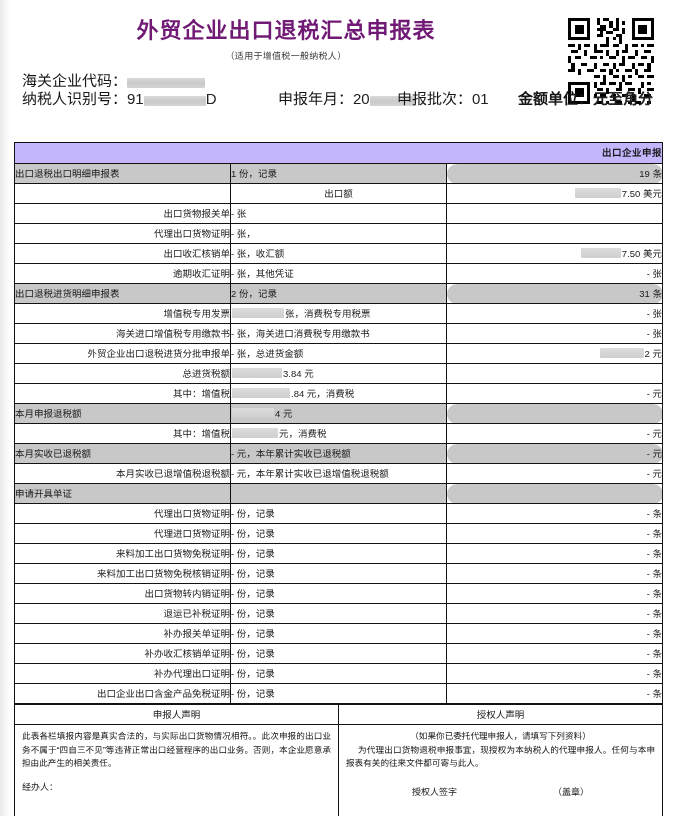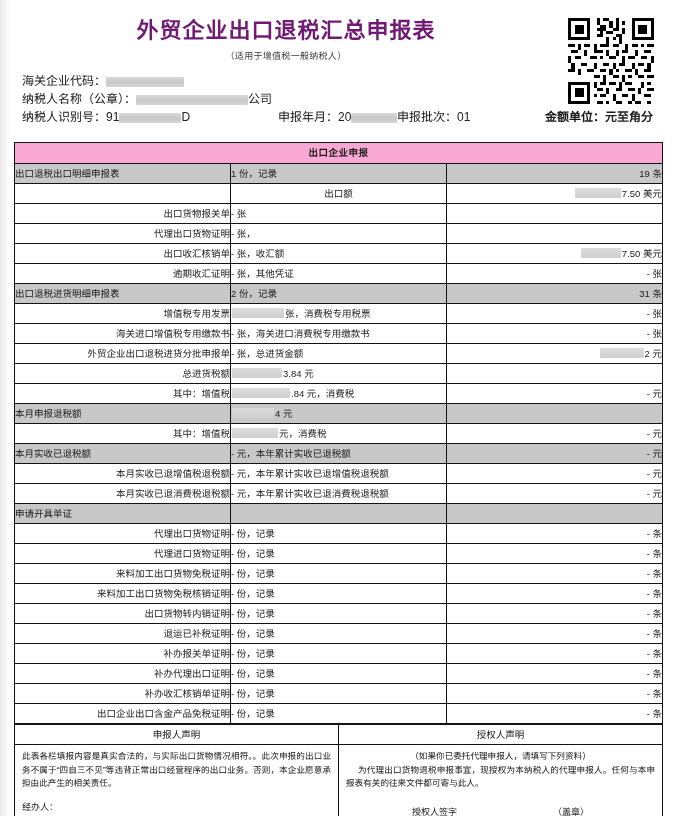--- a/index.html
+++ b/index.html
@@ -61,21 +61,21 @@
   }
   .qr svg { display: block; }
 
   .meta {
     position: absolute;
     left: 8px;
     top: 72px;
     right: 8px;
   }
   .meta-line {
-    font-size: 12px;
+    font-size: 15px;
     color: #202020;
     line-height: 18px;
     height: 18px;
     white-space: nowrap;
     position: relative;
   }
   .meta-line .lbl { color: #161616; }
   .redact {
     display: inline-block;
     vertical-align: -2px;
@@ -102,29 +102,29 @@
     border: 1px solid #121212;
     padding: 0;
     height: 19px;
     line-height: 19px;
     vertical-align: middle;
     overflow: hidden;
     white-space: nowrap;
   }
   td.c-label { width: 285px; padding-left: 6px; }
   td.c-mid   { width: 258px; padding-left: 8px; }
-  td.c-right { width: auto;  padding-right: 8px; text-align: right; }
+  td.c-right { width: auto;  padding-right: 8px; text-align: right; border-radius: 10px; }
 
   tr.band td {
     background: #c8c8c8;
     font-weight: normal;
   }
   tr.band-title td {
-    background: #f9a8d4;
-    text-align: center;
+    background: #c4b5fd;
+    text-align: right;
     font-weight: bold;
     height: 20px;
     line-height: 20px;
     letter-spacing: 0.5px;
   }
   .ind1 { padding-left: 22px !important; text-align: right; }
   .mid-center { text-align: center; padding-left: 0 !important; }
 
   
   .blur-val {
@@ -317,23 +317,20 @@
             <rect x="26" y="27" width="1" height="1"></rect>
         </g>
       </svg>
     </div>
 
     <div class="meta">
       <div class="meta-line">
         <span class="lbl">海关企业代码：</span><span class="redact" style="width:78px"></span>
       </div>
       <div class="meta-line">
-        <span class="lbl">纳税人名称（公章）：</span><span class="redact" style="width:112px"></span><span>公司</span>
-      </div>
-      <div class="meta-line">
         <span class="meta-seg">
           <span class="lbl">纳税人识别号：</span><span>91</span><span class="redact" style="width:62px"></span><span>D</span>
         </span>
         <span class="meta-seg col2">
           <span class="lbl">申报年月：</span><span>20</span><span class="redact" style="width:46px"></span>
         </span>
         <span class="meta-seg col3">
           <span class="lbl">申报批次：</span><span>01</span>
         </span>
         <span class="meta-seg col4">
@@ -423,25 +420,20 @@
         <tr class="band">
           <td class="c-label">本月实收已退税额</td>
           <td class="c-mid">- 元，本年累计实收已退税额</td>
           <td class="c-right">- 元</td>
         </tr>
         <tr>
           <td class="c-label ind1">本月实收已退增值税退税额</td>
           <td class="c-mid">- 元，本年累计实收已退增值税退税额</td>
           <td class="c-right">- 元</td>
         </tr>
-        <tr>
-          <td class="c-label ind1">本月实收已退消费税退税额</td>
-          <td class="c-mid">- 元，本年累计实收已退消费税退税额</td>
-          <td class="c-right">- 元</td>
-        </tr>
         <tr class="band">
           <td class="c-label">申请开具单证</td>
           <td class="c-mid"></td>
           <td class="c-right"></td>
         </tr>
         <tr>
           <td class="c-label ind1">代理出口货物证明</td>
           <td class="c-mid">- 份，记录</td>
           <td class="c-right">- 条</td>
         </tr>
@@ -469,26 +461,26 @@
           <td class="c-label ind1">退运已补税证明</td>
           <td class="c-mid">- 份，记录</td>
           <td class="c-right">- 条</td>
         </tr>
         <tr>
           <td class="c-label ind1">补办报关单证明</td>
           <td class="c-mid">- 份，记录</td>
           <td class="c-right">- 条</td>
         </tr>
         <tr>
+          <td class="c-label ind1">补办收汇核销单证明</td>
+          <td class="c-mid">- 份，记录</td>
+          <td class="c-right">- 条</td>
+        </tr>
+        <tr>
           <td class="c-label ind1">补办代理出口证明</td>
-          <td class="c-mid">- 份，记录</td>
-          <td class="c-right">- 条</td>
-        </tr>
-        <tr>
-          <td class="c-label ind1">补办收汇核销单证明</td>
           <td class="c-mid">- 份，记录</td>
           <td class="c-right">- 条</td>
         </tr>
         <tr>
           <td class="c-label ind1">出口企业出口含金产品免税证明</td>
           <td class="c-mid">- 份，记录</td>
           <td class="c-right">- 条</td>
         </tr>
       </tbody>
   </table>

